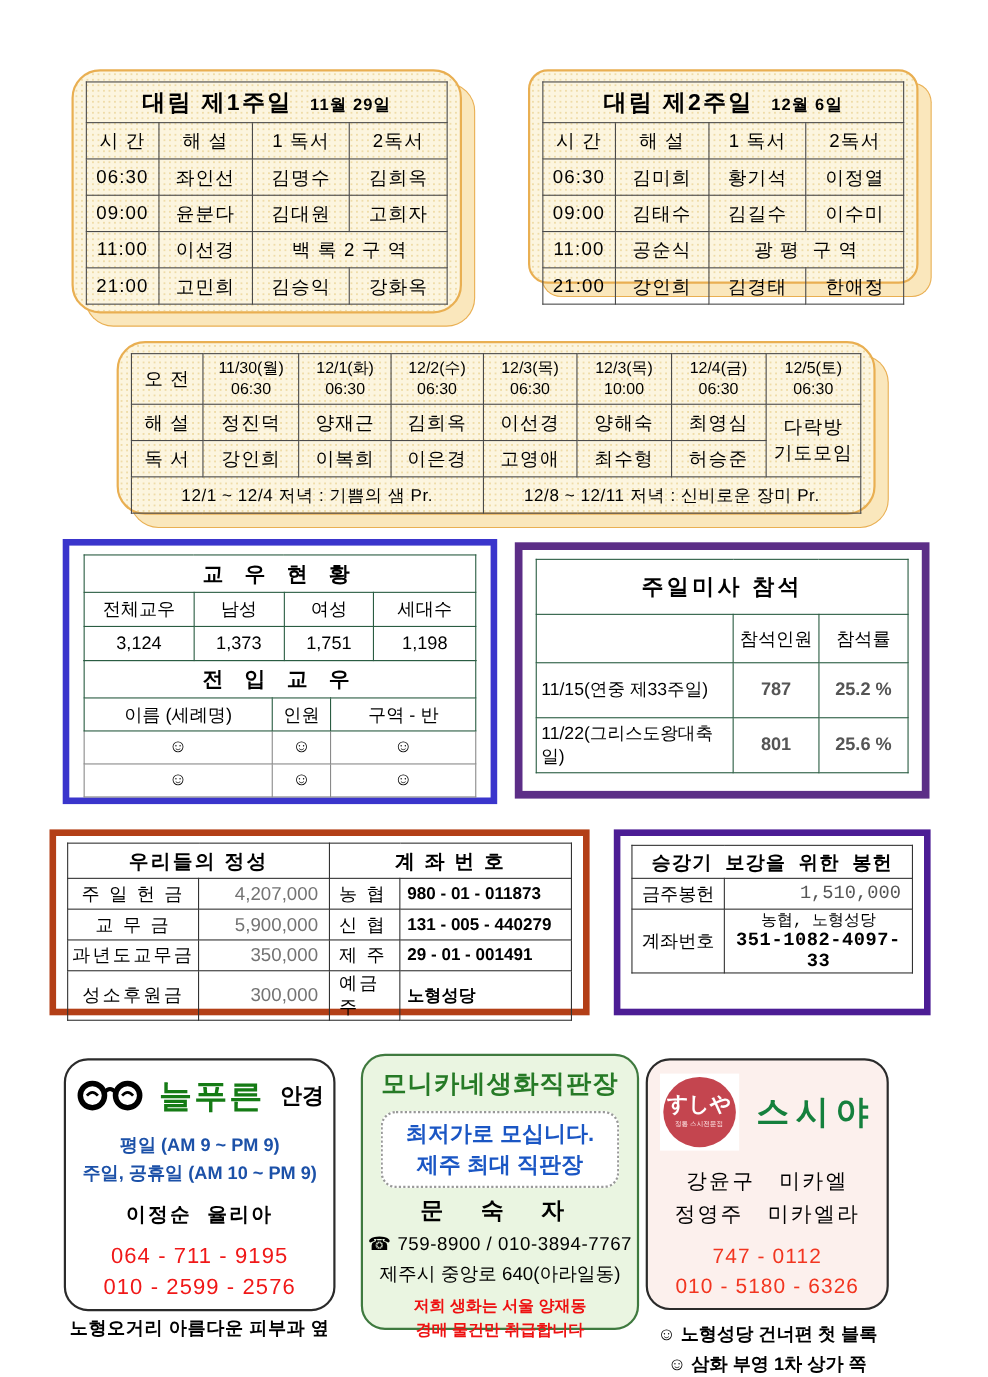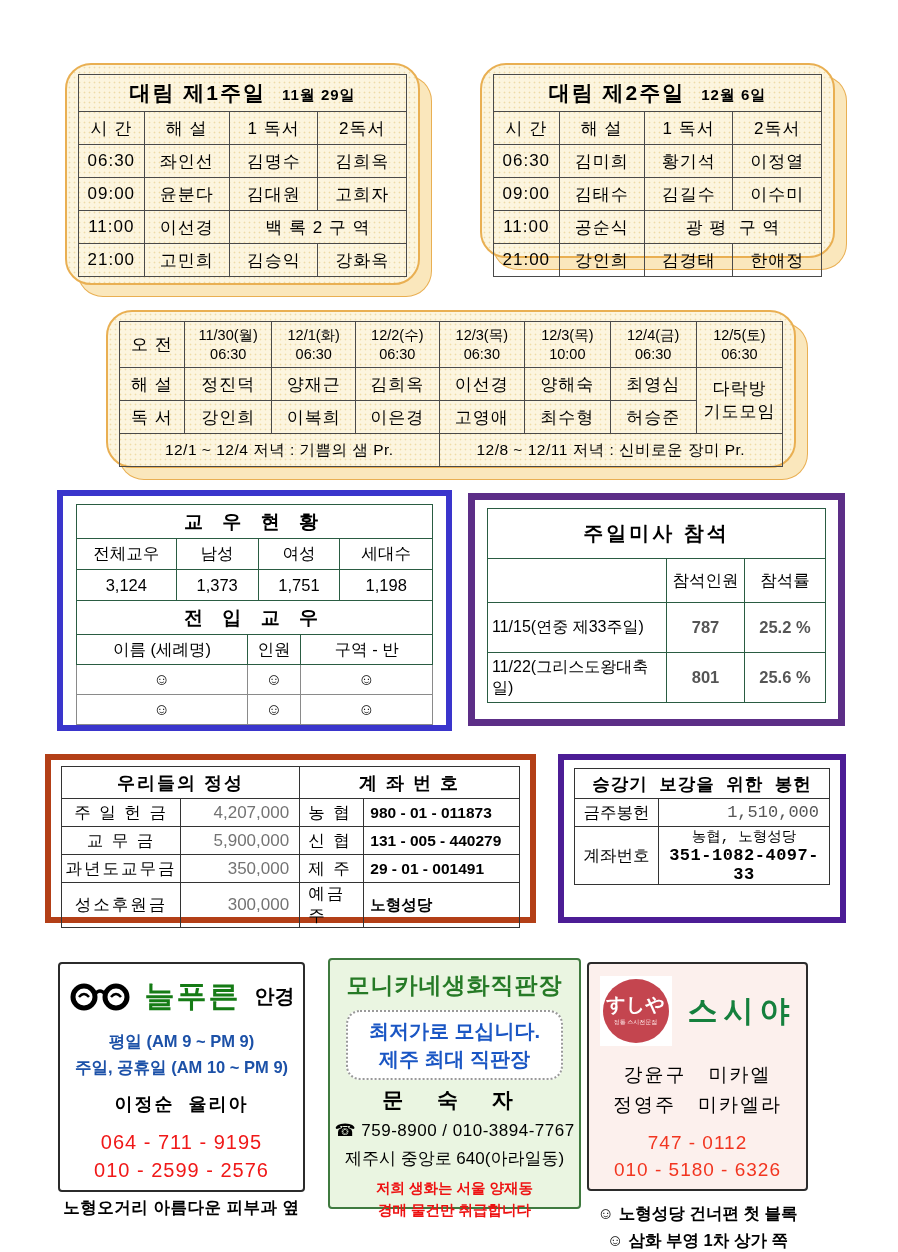--- a/index.html
+++ b/index.html
@@ -57,21 +57,21 @@
   .offert td.acct{text-align:left;padding-left:6px;font-weight:bold;font-size:15.5px;letter-spacing:0;}
   .offert td.lab{letter-spacing:2px;}
 
   .elevt tr{height:28px;} .elevt tr.t{height:30px;} .elevt tr.a{height:52px;}
   .elevt .btitle{font-size:17.5px;font-weight:bold;letter-spacing:1px;}
   .elevt td.amt{text-align:right;padding-right:10px;color:#555;font-size:17px;}
   .elevt .aname{font-size:14.5px;}
   .elevt .anum{font-size:17px;font-weight:bold;letter-spacing:0.5px;}
 
   
-  .ad{position:absolute;box-sizing:border-box;border-radius:4px;text-align:center;}
+  .ad{position:absolute;box-sizing:border-box;border-radius:22px;text-align:center;}
   .ad1{border:2.5px solid #2b2b2b;background:#fff;padding-top:12px;}
   .ad2{border:2.5px solid #3F7A3F;background:#EAF5E1;padding-top:10px;}
   .ad3{border:2.5px solid #2b2b2b;background:#FCF0ED;padding-top:10px;}
   .pre{white-space:pre;}
 
   .g-head{display:flex;align-items:center;justify-content:center;gap:14px;}
   .g-name{font-size:30px;font-weight:bold;color:#157B15;letter-spacing:2px;}
   .g-suffix{font-size:20px;font-weight:bold;}
   .g-hours{color:#1C51A8;font-weight:bold;font-size:16.5px;line-height:1.55;margin-top:12px;}
   .g-owner{font-size:18px;font-weight:bold;margin-top:12px;letter-spacing:2px;}
@@ -141,21 +141,21 @@
         <tr>
           <td>21:00</td>
           <td>고민희</td>
           <td>김승익</td>
           <td>강화옥</td>
         </tr>
       </tbody>
     </table>
   </section>
 
-  <section class="ycard" style="left:480px;top:63px;width:355px;height:195px;">
+  <section class="ycard" style="left:480px;top:63px;width:355px;height:195px;border-radius:18px;">
     <table class="sched">
       <colgroup>
           <col style="width:20%">
           <col style="width:26%">
           <col style="width:27%">
           <col style="width:27%">
         </colgroup>
       <tbody>
         <tr class="trow">
           <td colspan="4"><span class="ttl">대림 제2주일</span><span class="date">12월 6일</span></td>

